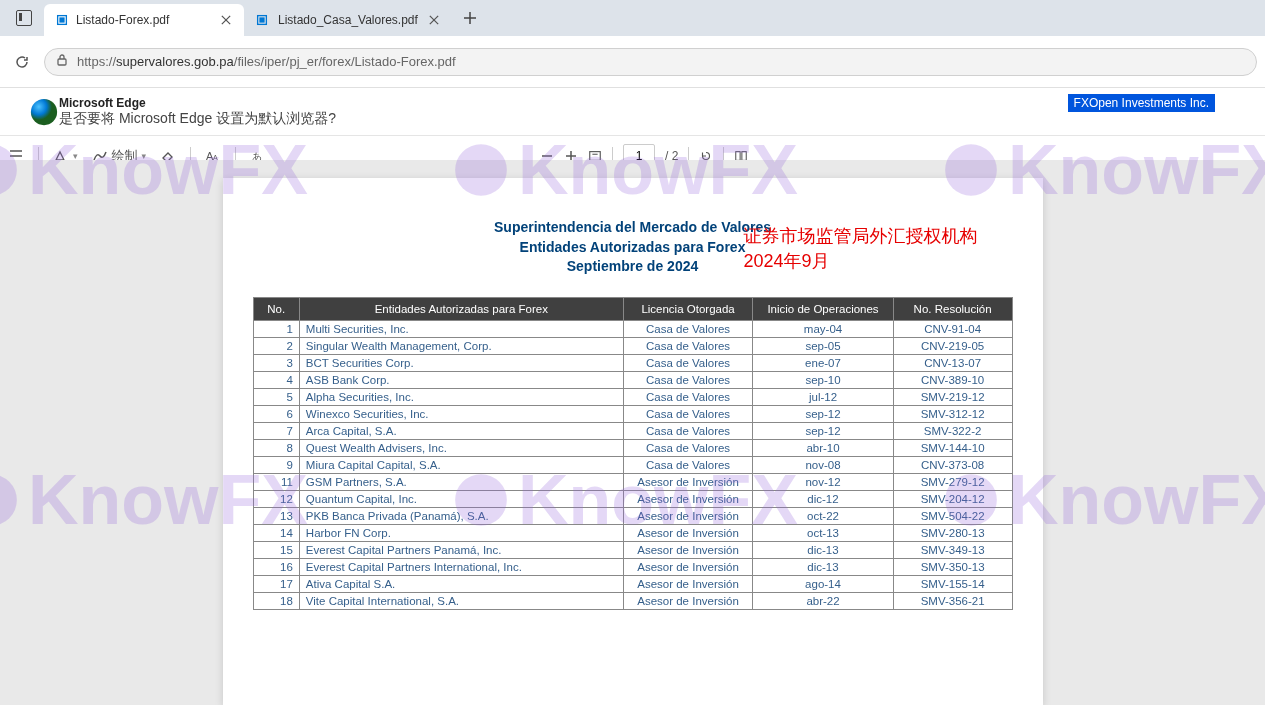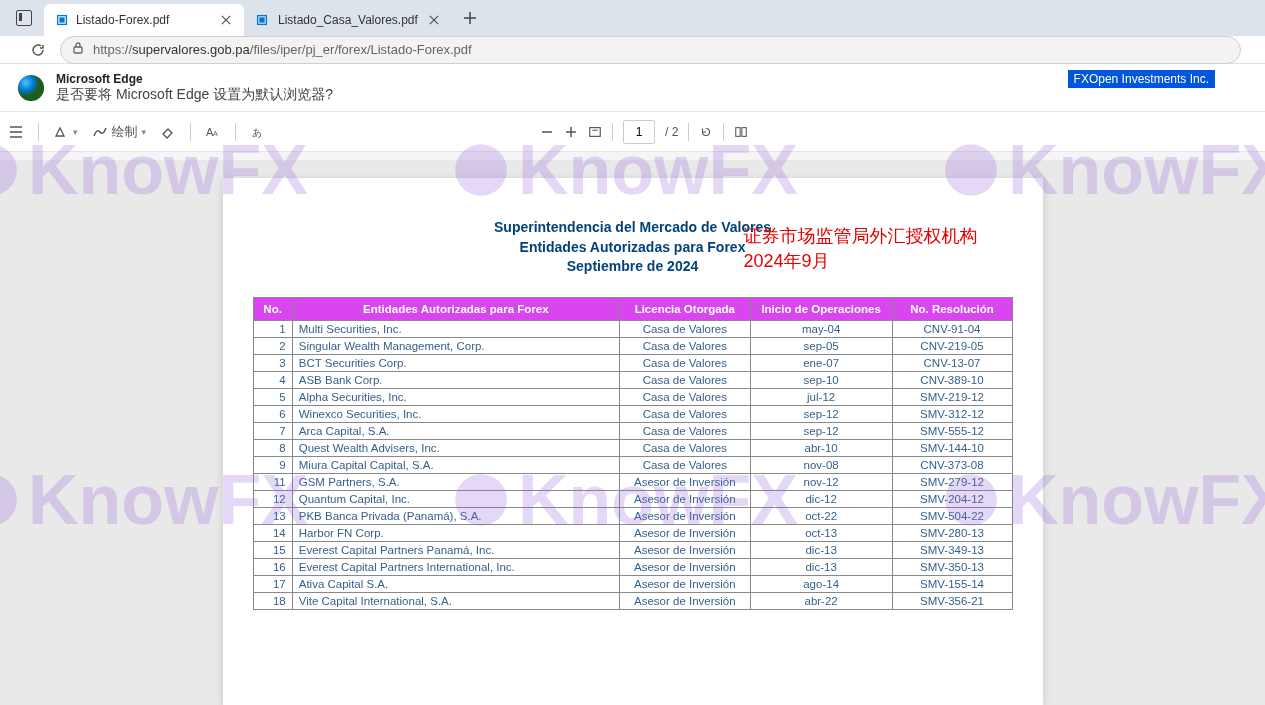--- a/index.html
+++ b/index.html
@@ -10,29 +10,29 @@
     .tabs-icon { width: 24px; height: 24px; margin: 0 8px; display: flex; align-items: center; justify-content: center; color: #444; }
     .tab-list-icon { width: 16px; height: 16px; border: 1.5px solid currentColor; border-radius: 2px; position: relative; }
     .tab-list-icon::before { content: ''; position: absolute; left: 2px; top: 2px; width: 3px; height: 8px; background: currentColor; }
     .tab { height: 32px; min-width: 200px; margin-top: 4px; display: flex; align-items: center; padding: 0 10px; border-radius: 6px 6px 0 0; gap: 8px; cursor: pointer; font-size: 12px; color: #333; }
     .tab.active { background: #fff; gap: 6px; }
     .tab-favicon { width: 16px; height: 16px; display: flex; align-items: center; justify-content: center; color: #0078d4; }
     .tab-close { width: 16px; height: 16px; display: flex; align-items: center; justify-content: center; color: #555; margin-left: auto; }
     .new-tab { width: 28px; height: 28px; display: flex; align-items: center; justify-content: center; color: #444; margin-left: 4px; cursor: pointer; }
     
     
-    .address-bar-row { height: 28px; background: #fff; display: flex; align-items: center; padding: 0 24px; gap: 8px; border-bottom: 1px solid #e0e0e0; }
+    .address-bar-row { height: 52px; background: #fff; display: flex; align-items: center; padding: 0 8px; gap: 8px; border-bottom: 1px solid #e0e0e0; }
     .refresh-btn { width: 28px; height: 28px; display: flex; align-items: center; justify-content: center; color: #555; cursor: pointer; }
     .address-bar { flex: 1; height: 28px; background: #f3f3f3; border: 1px solid #d0d0d0; border-radius: 14px; display: flex; align-items: center; padding: 0 10px; gap: 8px; }
     .lock-icon { color: #666; }
     .url-text { font-size: 13px; color: #666; }
     .url-text .host { color: #333; }
     
     
-    .edge-banner { height: 48px; background: #fff; display: flex; align-items: center; padding: 0 16px; gap: 10px; border-bottom: 1px solid #e5e5e5; position: relative; }
+    .edge-banner { height: 48px; background: #fff; display: flex; align-items: center; padding: 0 29px; border-bottom: 1px solid #e5e5e5; position: relative; }
     .edge-logo { width: 30px; height: 30px; display: flex; align-items: center; justify-content: center; }
     .edge-logo svg { width: 30px; height: 30px; }
     .edge-text { display: flex; flex-direction: column; }
     .edge-title { font-size: 12px; font-weight: 600; color: #222; }
     .edge-sub { font-size: 14px; color: #444; }
     .highlight-box { position: absolute; right: 50px; top: 6px; background: #0055dd; color: #fff; padding: 2px 6px; font-size: 12px; }
     
     
     .pdf-toolbar { height: 40px; background: #fff; display: flex; align-items: center; padding: 0 8px; gap: 14px; border-bottom: 1px solid #e5e5e5; }
     .toolbar-item { display: flex; align-items: center; gap: 4px; color: #555; cursor: pointer; font-size: 13px; }
@@ -42,21 +42,21 @@
     .page-total { font-size: 12px; color: #555; }
     
     
     .pdf-viewer { position: absolute; top: 160px; left: 0; right: 0; bottom: 0; background: #e9e9e9; display: flex; justify-content: center; overflow: hidden; }
     .pdf-page { width: 820px; background: #fff; box-shadow: 0 2px 8px rgba(0,0,0,0.15); margin-top: 18px; padding: 40px 30px; position: relative; }
     
     .doc-title { text-align: center; margin-bottom: 20px; color: #024279; font-weight: bold; font-size: 14px; line-height: 1.4; }
     .red-annotation { position: absolute; top: 46px; right: 65px; color: #e60000; font-size: 18px; font-weight: 500; line-height: 1.4; }
     
     table.data-table { border-collapse: collapse; width: 100%; font-size: 11.5px; }
-    table.data-table th { background: #d946ef; color: #fff; font-weight: bold; padding: 5px 6px; border: 1px solid #888; text-align: center; }
+    table.data-table th { background: #404040; color: #fff; font-weight: normal; padding: 5px 12px; border: 1px solid #888; text-align: center; }
     table.data-table td { border: 1px solid #888; padding: 2px 6px; color: #355f8b; }
     table.data-table td.c { text-align: center; }
     table.data-table td.r { text-align: right; padding-right: 6px; }
     
     
     .watermark { position: absolute; font-size: 70px; font-weight: bold; color: rgba(148, 98, 220, 0.25); display: flex; align-items: center; gap: 6px; pointer-events: none; }
     .watermark svg { width: 62px; height: 62px; fill: rgba(148, 98, 220, 0.25); }
     .wm1 { top: 130px; left: -40px; }
     .wm2 { top: 130px; left: 450px; }
     .wm3 { top: 130px; left: 940px; }
@@ -283,21 +283,21 @@
     <td>Winexco Securities, Inc.</td>
     <td class="c">Casa de Valores</td>
     <td class="c">sep-12</td>
     <td class="c">SMV-312-12</td>
           </tr>
           <tr>
             <td class="r">7</td>
     <td>Arca Capital, S.A.</td>
     <td class="c">Casa de Valores</td>
     <td class="c">sep-12</td>
-    <td class="c">SMV-555-12</td>
+    <td class="c">SMV-322-2</td>
           </tr>
           <tr>
             <td class="r">8</td>
     <td>Quest Wealth Advisers, Inc.</td>
     <td class="c">Casa de Valores</td>
     <td class="c">abr-10</td>
     <td class="c">SMV-144-10</td>
           </tr>
           <tr>
             <td class="r">9</td>

